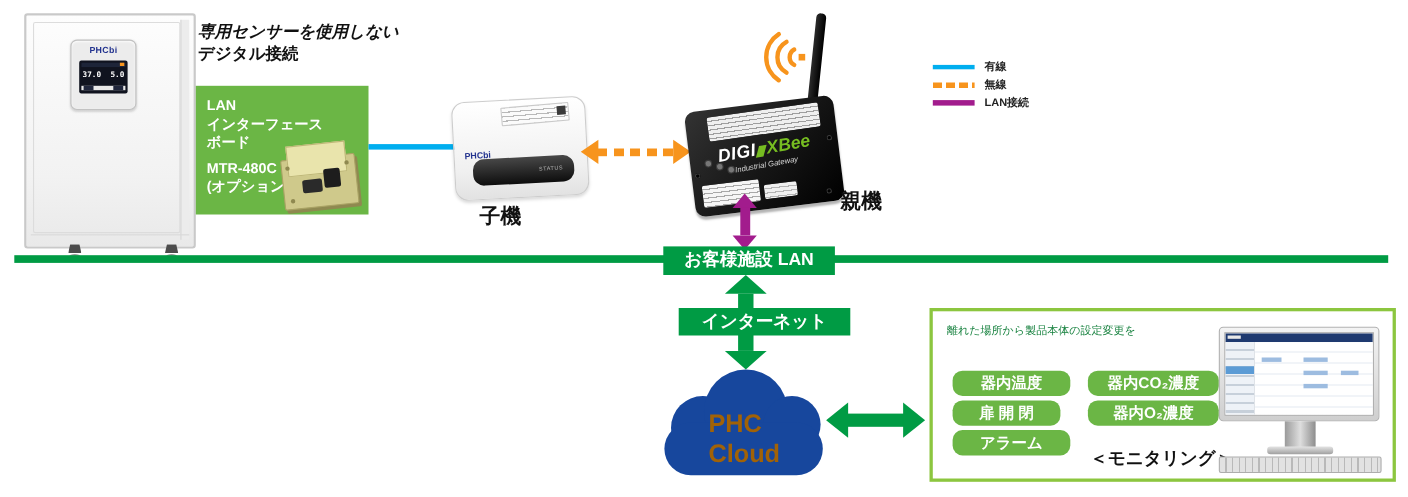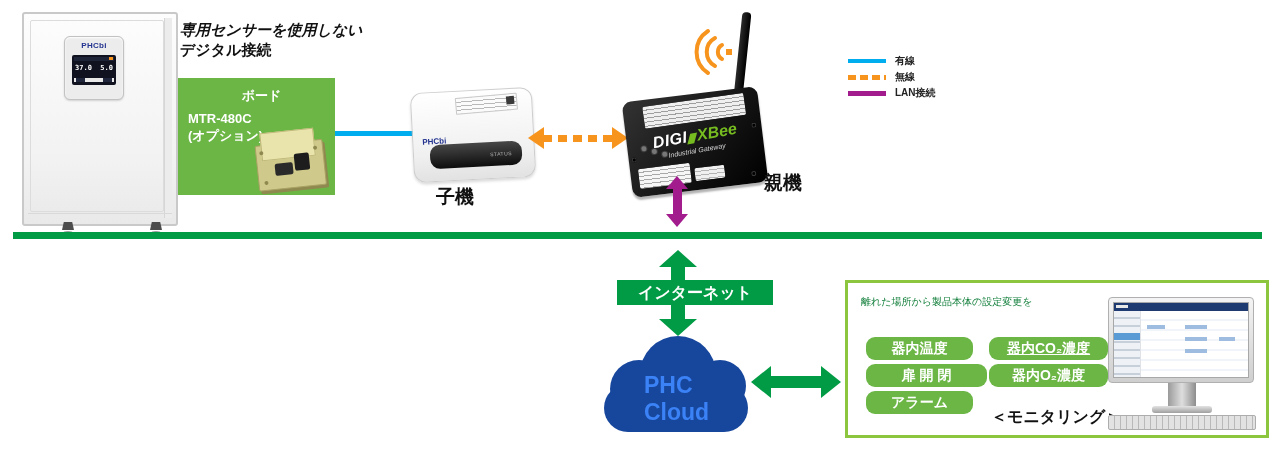--- a/index.html
+++ b/index.html
@@ -110,21 +110,21 @@
   .internet-label{left:617px;top:280px;width:156px;height:25px;font-size:16px;line-height:25px;}
 
   
   .cloud{left:604px;top:334px;width:144px;height:98px;}
   .cloud i{position:absolute;background:#17479d;border-radius:50%;}
   .cloud .c1{left:6px;top:26px;width:58px;height:58px;}
   .cloud .c2{left:36px;top:2px;width:76px;height:76px;}
   .cloud .c3{left:90px;top:26px;width:52px;height:52px;}
   .cloud .base{left:0;top:50px;width:144px;height:48px;border-radius:24px;}
   .cloud-text{position:absolute;left:0;top:16px;width:100%;height:100%;display:flex;flex-direction:column;
-              align-items:center;justify-content:center;color:#3b82f6;font-size:23px;line-height:27px;font-weight:bold;z-index:2;}
+              align-items:center;justify-content:center;color:#a16207;font-size:23px;line-height:27px;font-weight:bold;z-index:2;}
   .cloud-text span{display:block;width:64px;}
 
   
   .monitor-panel{left:845px;top:280px;width:424px;height:158px;background:#fff;border:3px solid #8cc63f;box-sizing:border-box;}
   .mp-heading{position:absolute;left:13px;top:9px;font-size:10px;line-height:19px;font-weight:normal;color:#15803d;}
   .tag{position:absolute;height:23px;line-height:23px;border-radius:9px;background:#6bb645;color:#fff;
        font-size:14px;font-weight:bold;text-align:center;}
   .mp-caption{position:absolute;left:143px;top:124px;font-size:16px;font-weight:bold;color:#111;}
 
   
@@ -183,21 +183,23 @@
     <div class="inc-foot"></div>
       <div class="inc-caster"></div>
   </div>
 
   <div class="abs caption">
     <span style="display:block;font-style:italic;">専用センサーを使用しない</span>
     <span style="display:block;">デジタル接続</span>
   </div>
 
   <div class="abs option-box">
-    <span style="display:block;text-align:center;">ボード</span>
+    <span style="display:block;">LAN</span>
+    <span style="display:block;">インターフェース</span>
+    <span style="display:block;">ボード</span>
     <span style="display:block;" class="gap">MTR-480C</span>
     <span style="display:block;">(オプション)</span>
     <div class="board">
       <div class="board-plate"></div>
       <div class="board-top"></div>
       <div class="board-conn1"></div>
       <div class="board-conn2"></div>
       <div class="board-dot" style="left:4px;top:20px;"></div>
       <div class="board-dot" style="left:58px;top:20px;"></div>
       <div class="board-dot" style="left:6px;top:50px;"></div>
@@ -267,20 +269,21 @@
     </div>
   </div>
 
   <div class="abs v-arrow" style="left:666px;top:176px;width:22px;height:51px;">
     <div class="tri p-up"></div>
       <div class="p-bar"></div>
       <div class="tri p-down"></div>
   </div>
 
   <div class="abs lan-bar"></div>
+  <div class="abs green-label lan-label">お客様施設 LAN</div>
 
   <div class="abs v-arrow" style="left:658px;top:250px;width:40px;height:86px;z-index:1;">
     <div class="tri g-up"></div>
       <div class="g-vbar"></div>
       <div class="tri g-down"></div>
   </div>
   <div class="abs green-label internet-label">インターネット</div>
 
   <div class="abs cloud">
     <i class="c1"></i>
@@ -297,23 +300,23 @@
     <div class="tri g-left"></div>
       <div class="g-hbar"></div>
       <div class="tri g-right"></div>
   </div>
 
   <div class="abs monitor-panel">
     <div class="mp-heading">
       <span style="display:block;">離れた場所から製品本体の設定変更を</span>
     </div>
     <div class="tag" style="left:18px;top:54px;width:107px;">器内温度</div>
-    <div class="tag" style="left:18px;top:81px;width:121px;">扉 開 閉</div>
+    <div class="tag" style="left:18px;top:81px;width:98px;">扉 開 閉</div>
     <div class="tag" style="left:18px;top:108px;width:107px;">アラーム</div>
-    <div class="tag" style="left:141px;top:54px;width:119px;text-decoration:underline;">器内CO₂濃度</div>
+    <div class="tag" style="left:141px;top:54px;width:119px;">器内CO₂濃度</div>
     <div class="tag" style="left:141px;top:81px;width:119px;">器内O₂濃度</div>
     <div class="mp-caption">＜モニタリング＞</div>
 
     <div class="pc">
       <div class="pc-screen">
         <div class="pc-inner">
           <div class="pc-head">
               <i></i>
             </div>
           <div class="pc-side">

